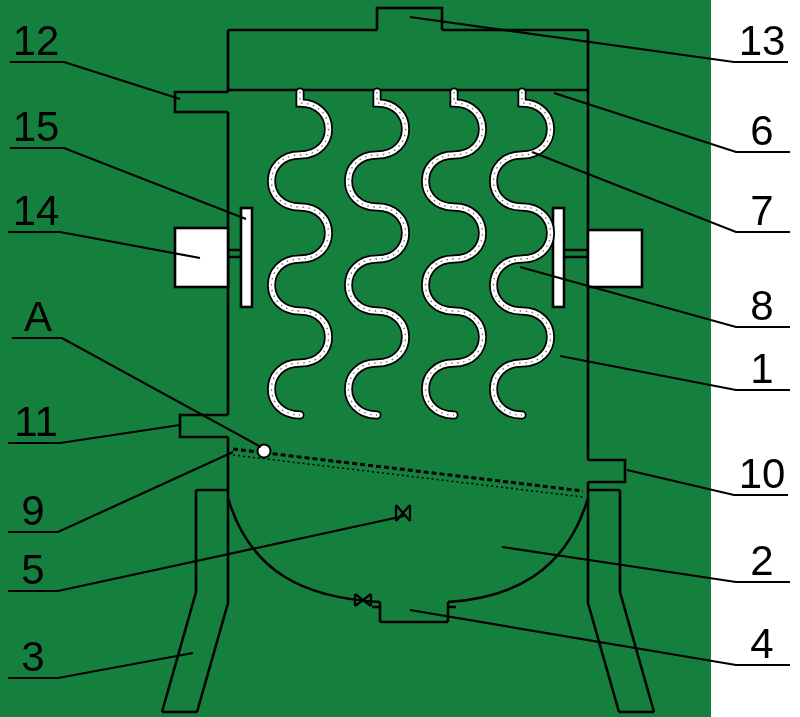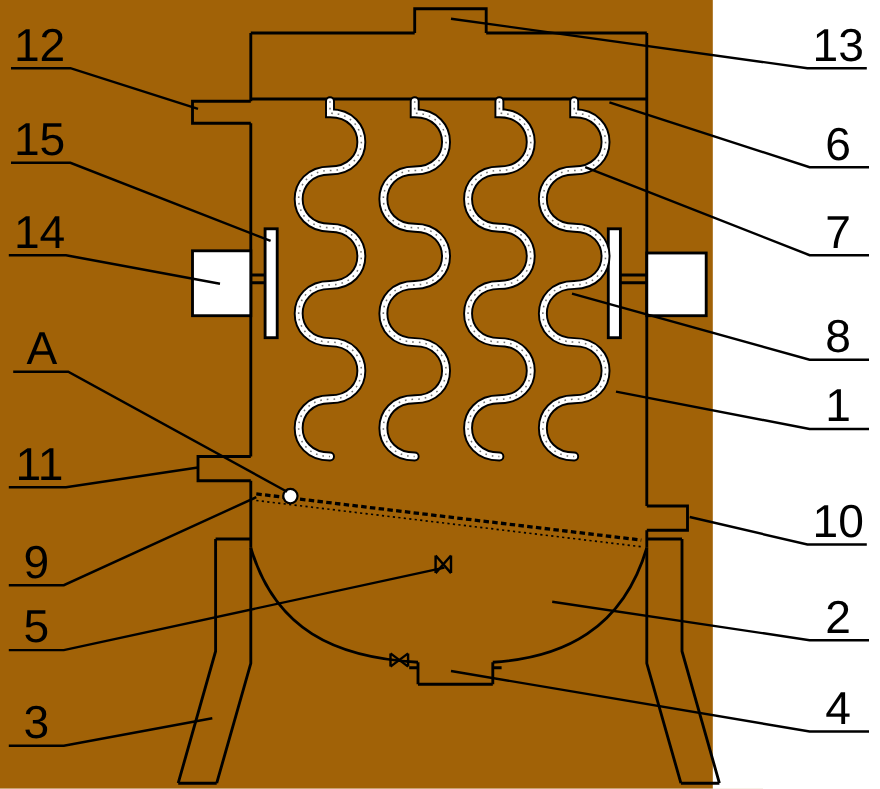--- a/index.html
+++ b/index.html
@@ -1,19 +1,19 @@
 <!DOCTYPE html>
 <html><head>
 <meta charset="utf-8">
 <style>
   html, body { margin: 0; padding: 0; background: #ffffff; }
   .figure {
-    width: 648px; height: 717px;
+    width: 711px; height: 717px;
     position: relative;
-    background: #a16207;
+    background: #15803d;
     font-family: "Liberation Sans", sans-serif;
   }
   svg { display: block; }
   .stroke { stroke: #000000; fill: none; stroke-width: 2.6; }
   .thin   { stroke: #000000; fill: none; stroke-width: 2.2; }
   .whitefill { fill: #ffffff; stroke: #000000; stroke-width: 2.6; }
   .coil-out { stroke: #000000; fill: none; stroke-width: 9; stroke-linecap: round; }
   .coil-in  { stroke: #ffffff; fill: none; stroke-width: 5.5; stroke-linecap: round; }
   .coil-dot { stroke: #000000; opacity: .55; fill: none; stroke-width: 1.4;
               stroke-dasharray: 1.5 4.5; }

